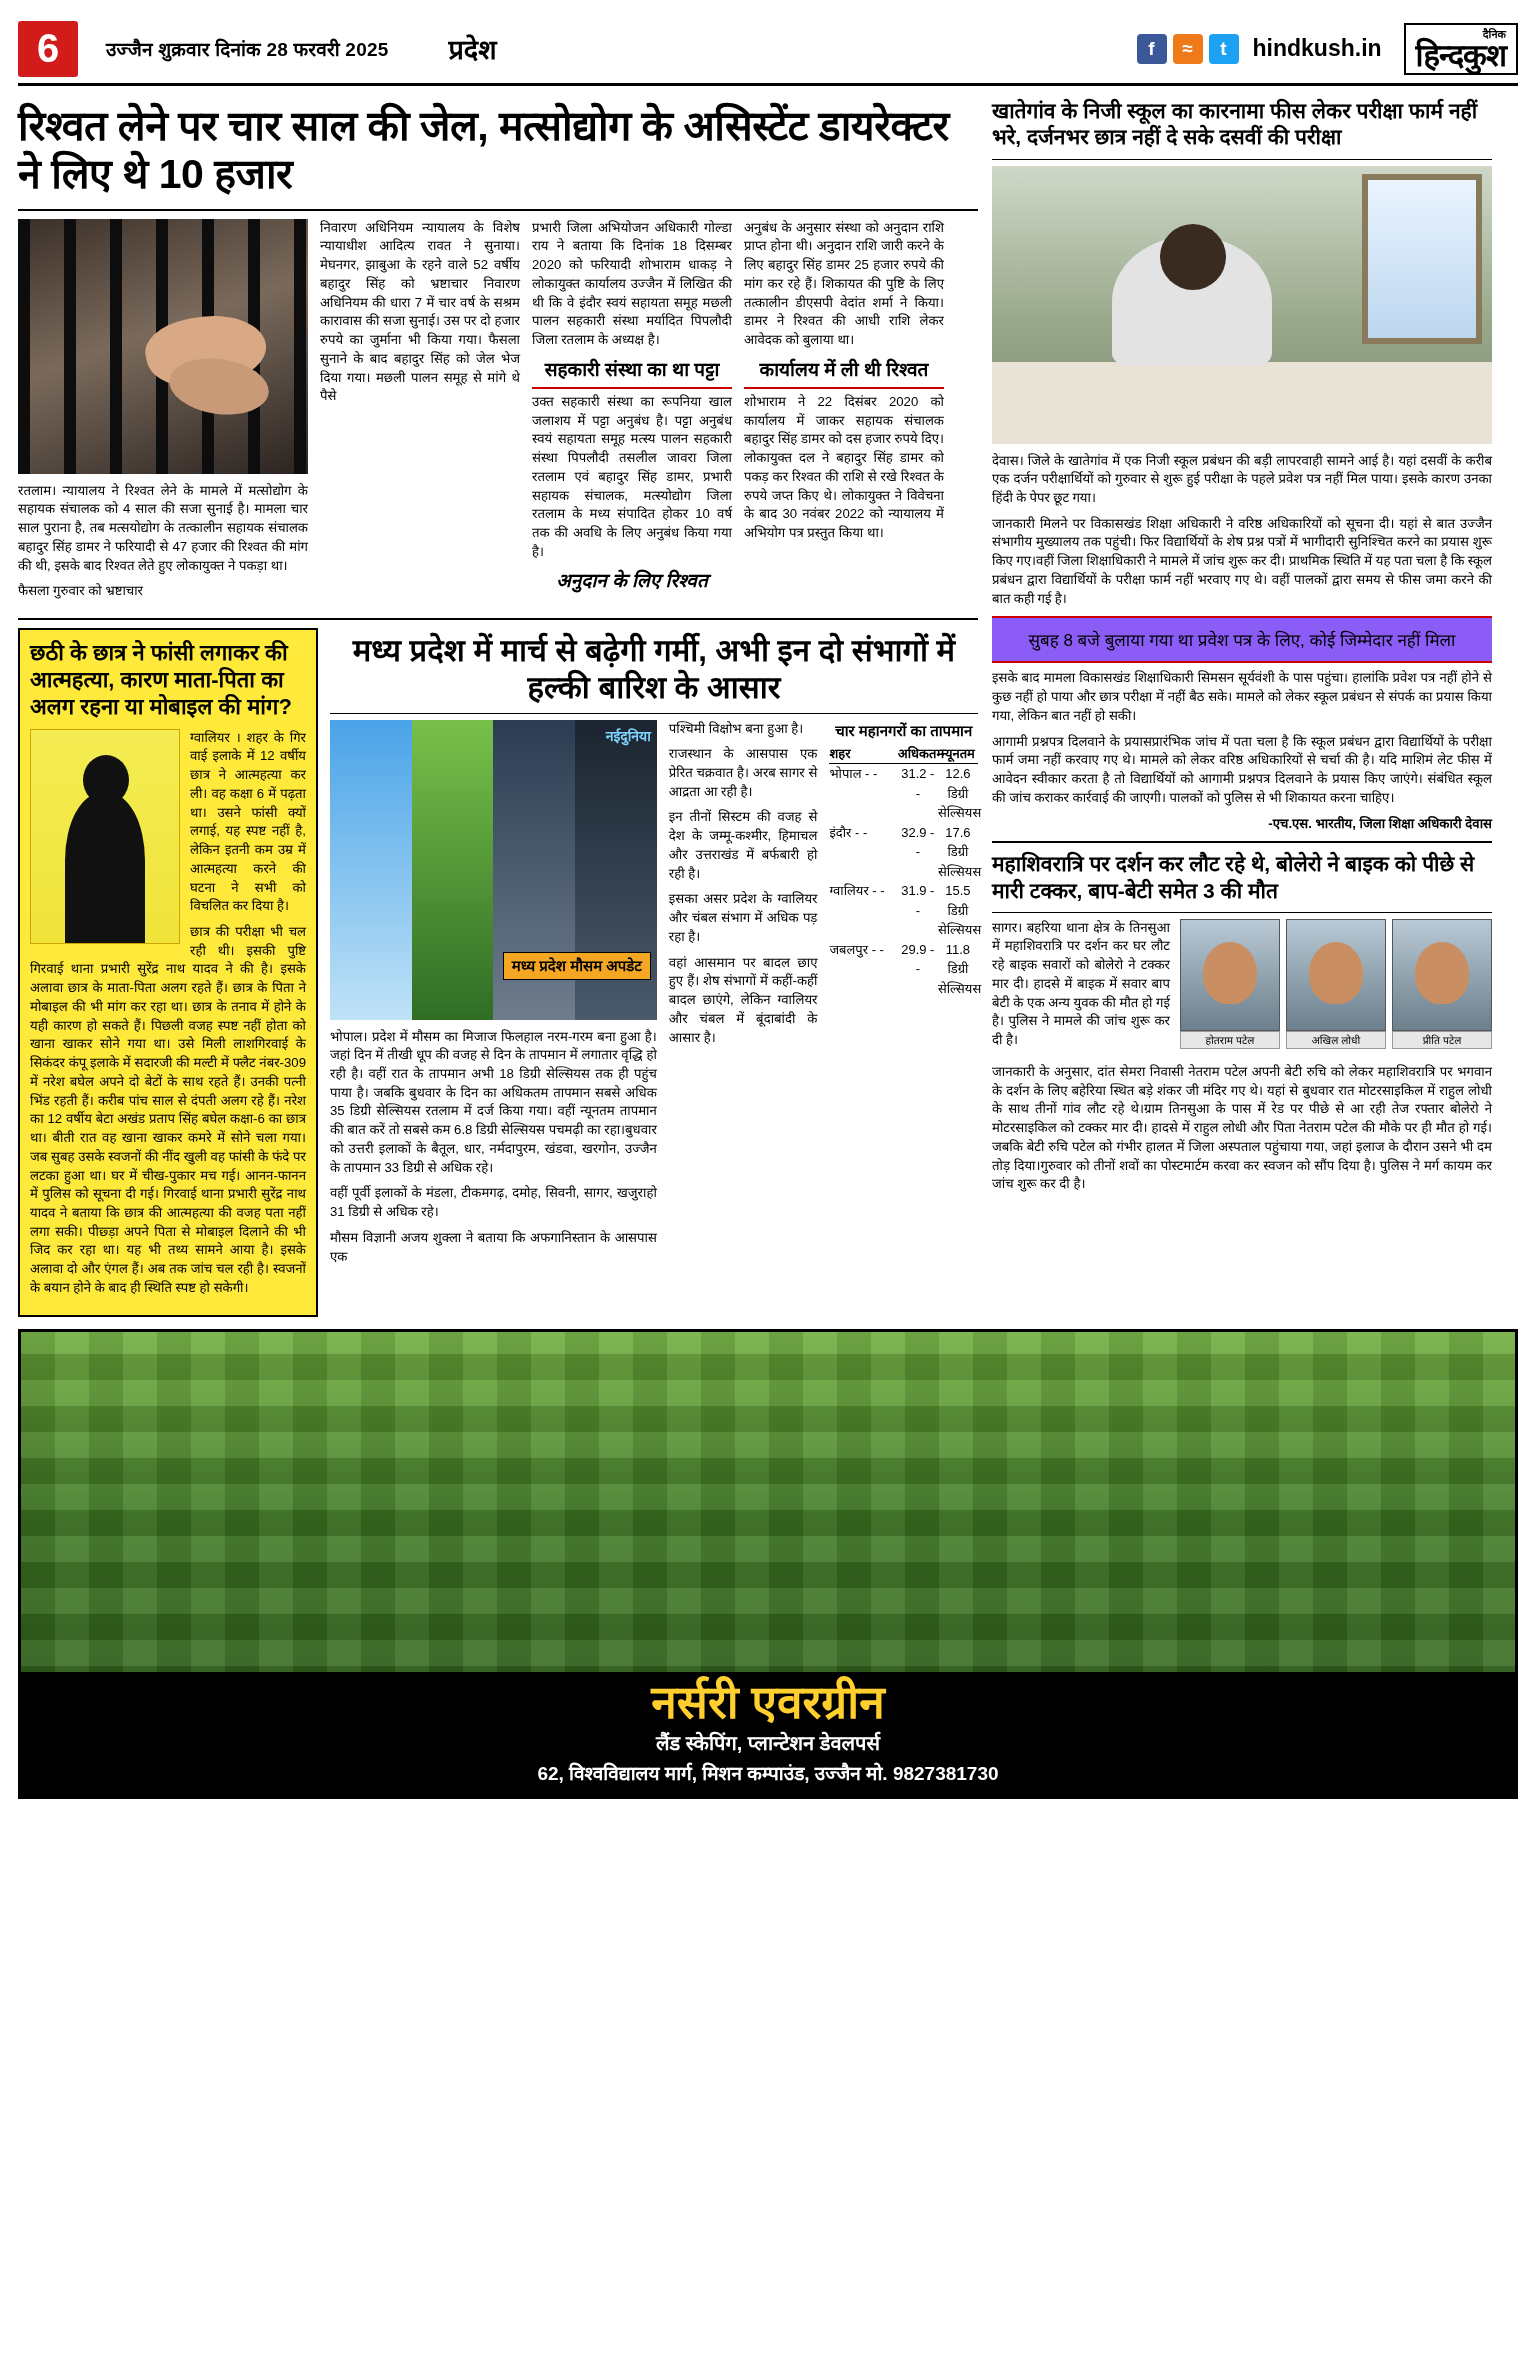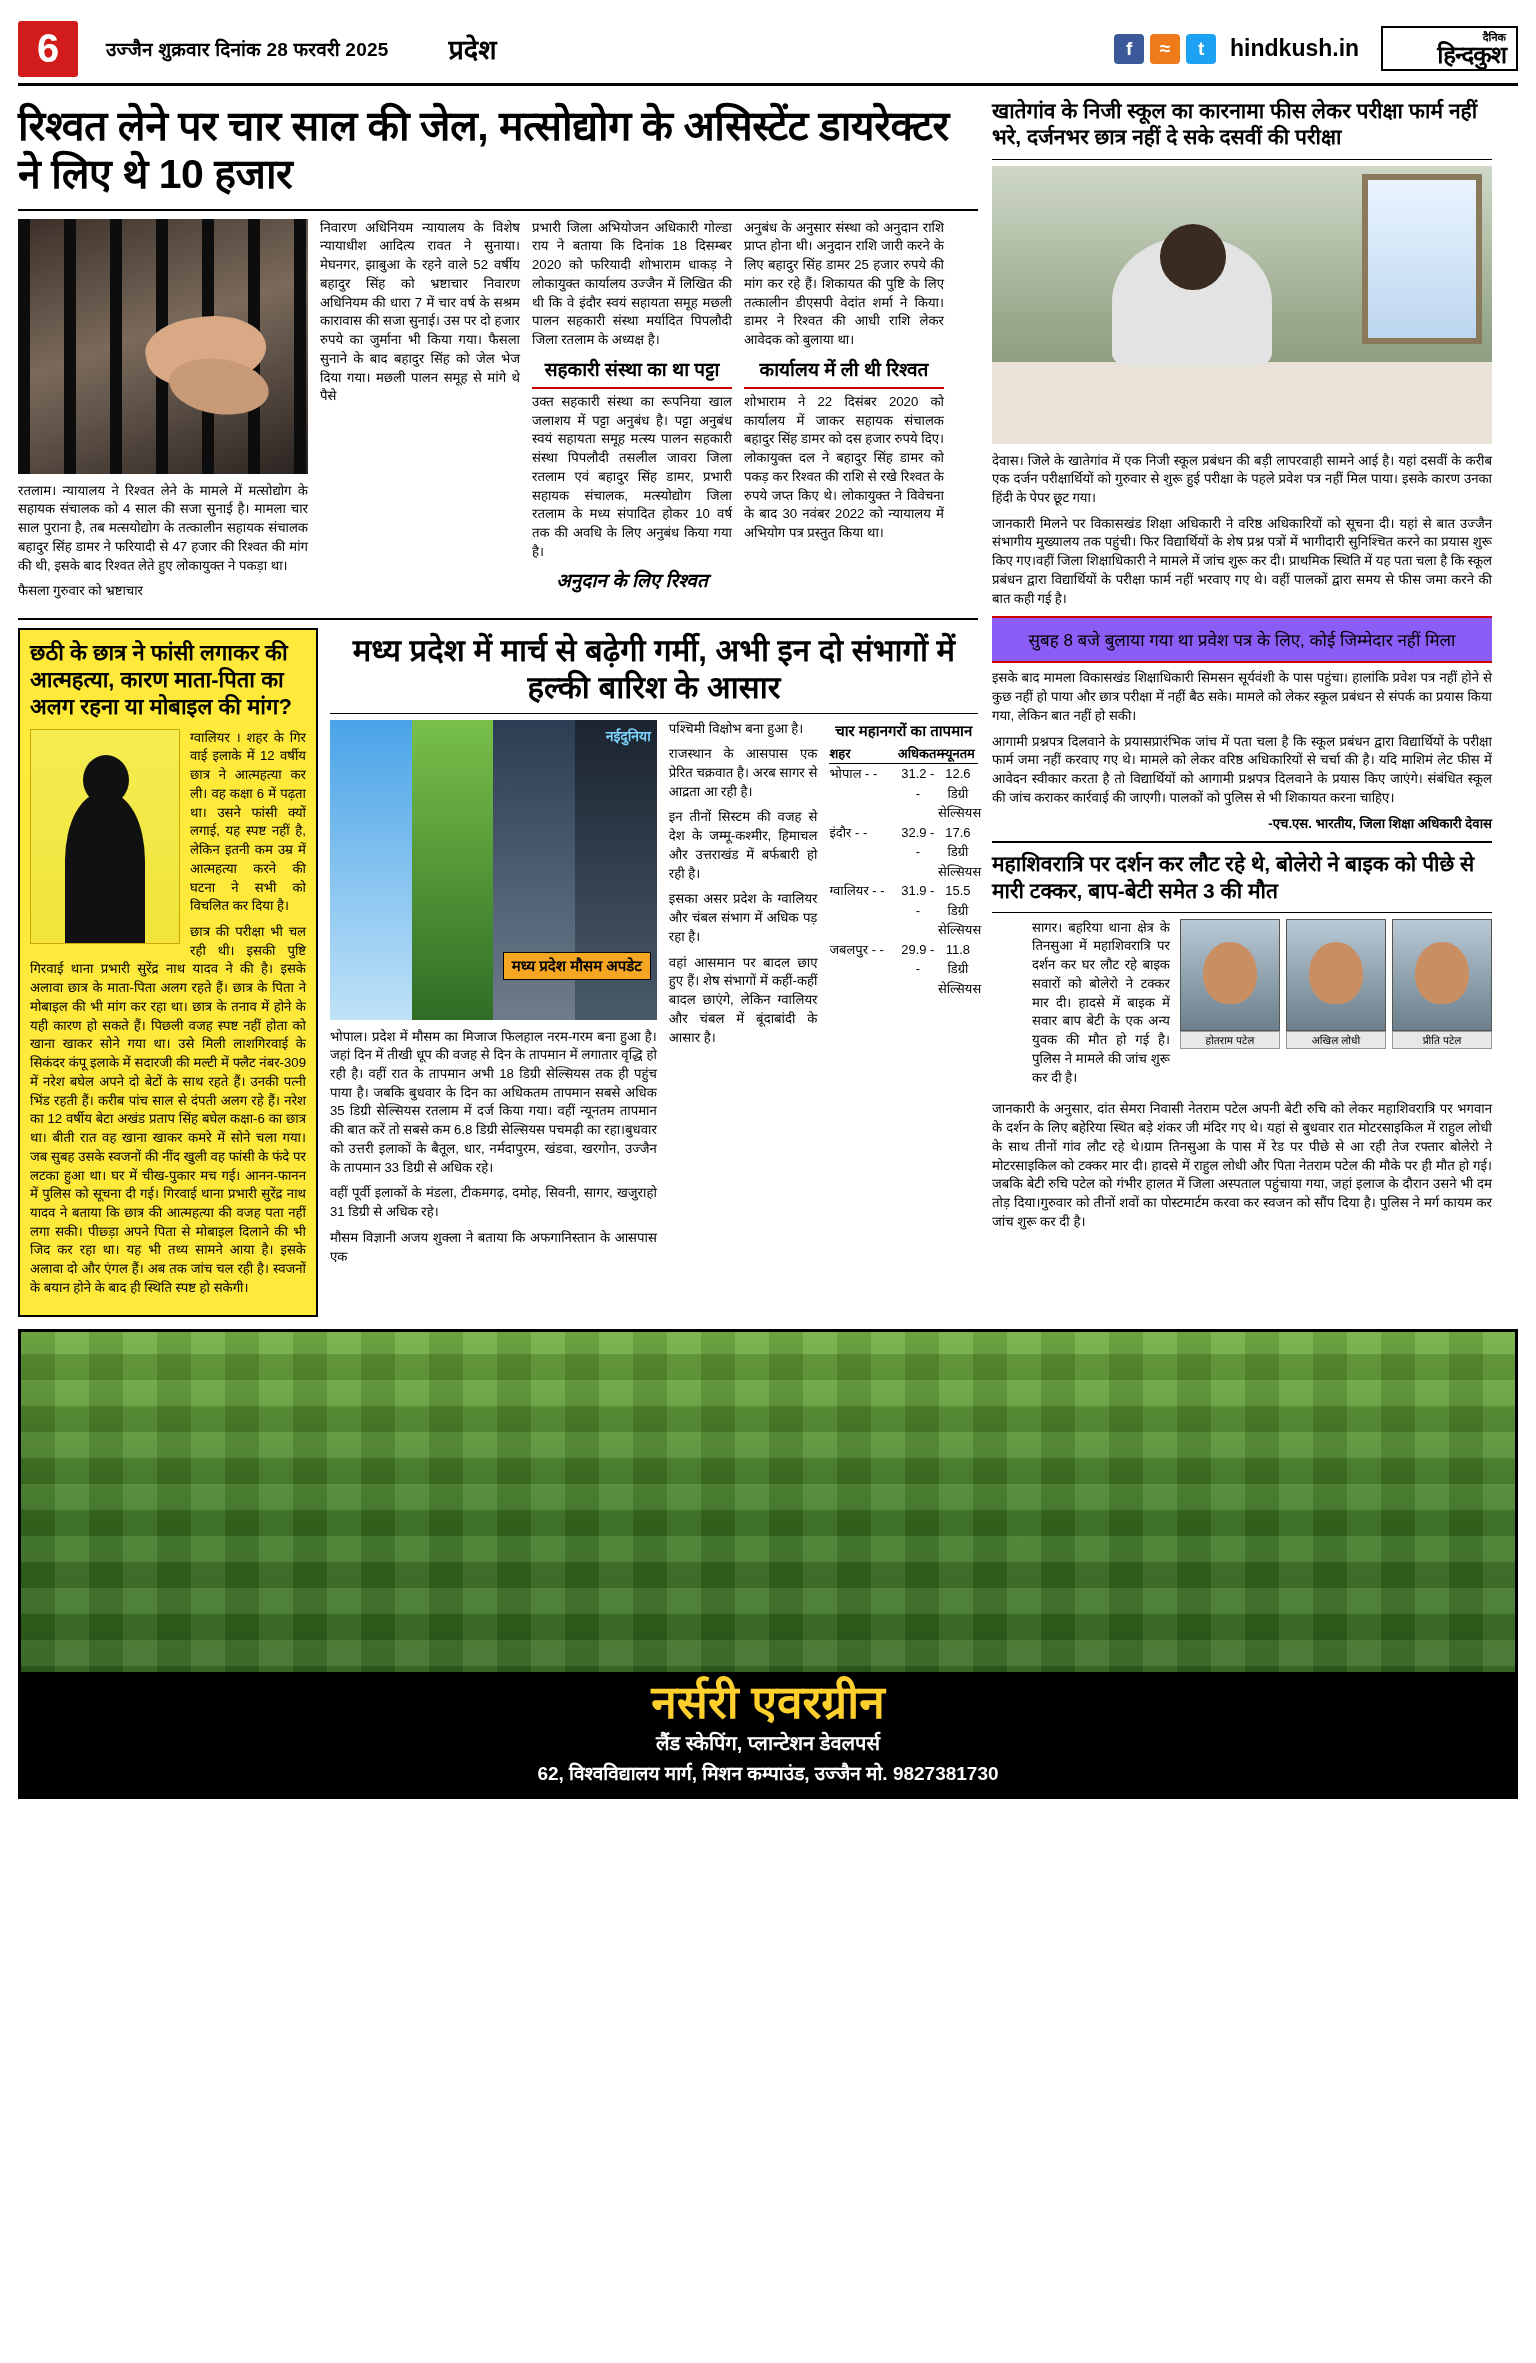--- a/index.html
+++ b/index.html
@@ -20,21 +20,21 @@
   .mh-section { font-size:27px; font-weight:bold; margin-left:60px; }
   .mh-social { margin-left:auto; display:flex; align-items:center; gap:6px; }
   .sicon { width:30px; height:30px; border-radius:4px; color:#fff; font-size:19px; font-weight:bold;
            display:flex; align-items:center; justify-content:center; }
   .s-fb { background:#3b5998; }
   .s-rss { background:#ef7a1a; }
   .s-tw { background:#1da1f2; }
   .mh-url { font-size:23px; font-weight:bold; margin-left:8px; }
   .logo-box { margin-left:22px; border:2px solid #000; padding:4px 10px 2px; text-align:right; }
   .logo-small { font-size:11px; font-weight:bold; line-height:1; }
-  .logo-main { font-size:24px; font-weight:bold; line-height:1; letter-spacing:-1px;margin-left:44px; }
+  .logo-main { font-size:31px; font-weight:bold; line-height:1; letter-spacing:-1px; }
 
   
   .body-grid { display:flex; gap:14px; margin-top:10px; }
   .col-left { width:960px; }
   .col-right { width:500px; }
 
   h1.lead {
     font-size:41px; line-height:1.18; font-weight:bold; margin:6px 0 10px;
     letter-spacing:-.5px;
   }
@@ -291,21 +291,21 @@
         <p>आगामी प्रश्नपत्र दिलवाने के प्रयासप्रारंभिक जांच में पता चला है कि स्कूल प्रबंधन द्वारा विद्यार्थियों के परीक्षा फार्म जमा नहीं करवाए गए थे। मामले को लेकर वरिष्ठ अधिकारियों से चर्चा की है। यदि माशिमं लेट फीस में आवेदन स्वीकार करता है तो विद्यार्थियों को आगामी प्रश्नपत्र दिलवाने के प्रयास किए जाएंगे। संबंधित स्कूल की जांच कराकर कार्रवाई की जाएगी। पालकों को पुलिस से भी शिकायत करना चाहिए।</p>
         <p style="text-align:right; font-weight:bold;">-एच.एस. भारतीय, जिला शिक्षा अधिकारी देवास</p>
       </div>
 
       <div class="rule"></div>
 
       <h2 class="rhead">महाशिवरात्रि पर दर्शन कर लौट रहे थे, बोलेरो ने बाइक को पीछे से मारी टक्कर, बाप-बेटी समेत 3 की मौत</h2>
       <div class="thin-rule"></div>
 
       <div style="display:flex; gap:10px;">
-        <div class="txt" style="width:180px;margin-left:40px;">
+        <div class="txt" style="width:180px;">
           <p>सागर। बहरिया थाना क्षेत्र के तिनसुआ में महाशिवरात्रि पर दर्शन कर घर लौट रहे बाइक सवारों को बोलेरो ने टक्कर मार दी। हादसे में बाइक में सवार बाप बेटी के एक अन्य युवक की मौत हो गई है। पुलिस ने मामले की जांच शुरू कर दी है।</p>
         </div>
         <div class="mugs">
           <div class="mug">
             <div class="mugimg">
                 <div class="mugface"></div>
               </div>
             <div class="mugname">होतराम पटेल</div>
           </div>
           <div class="mug">

